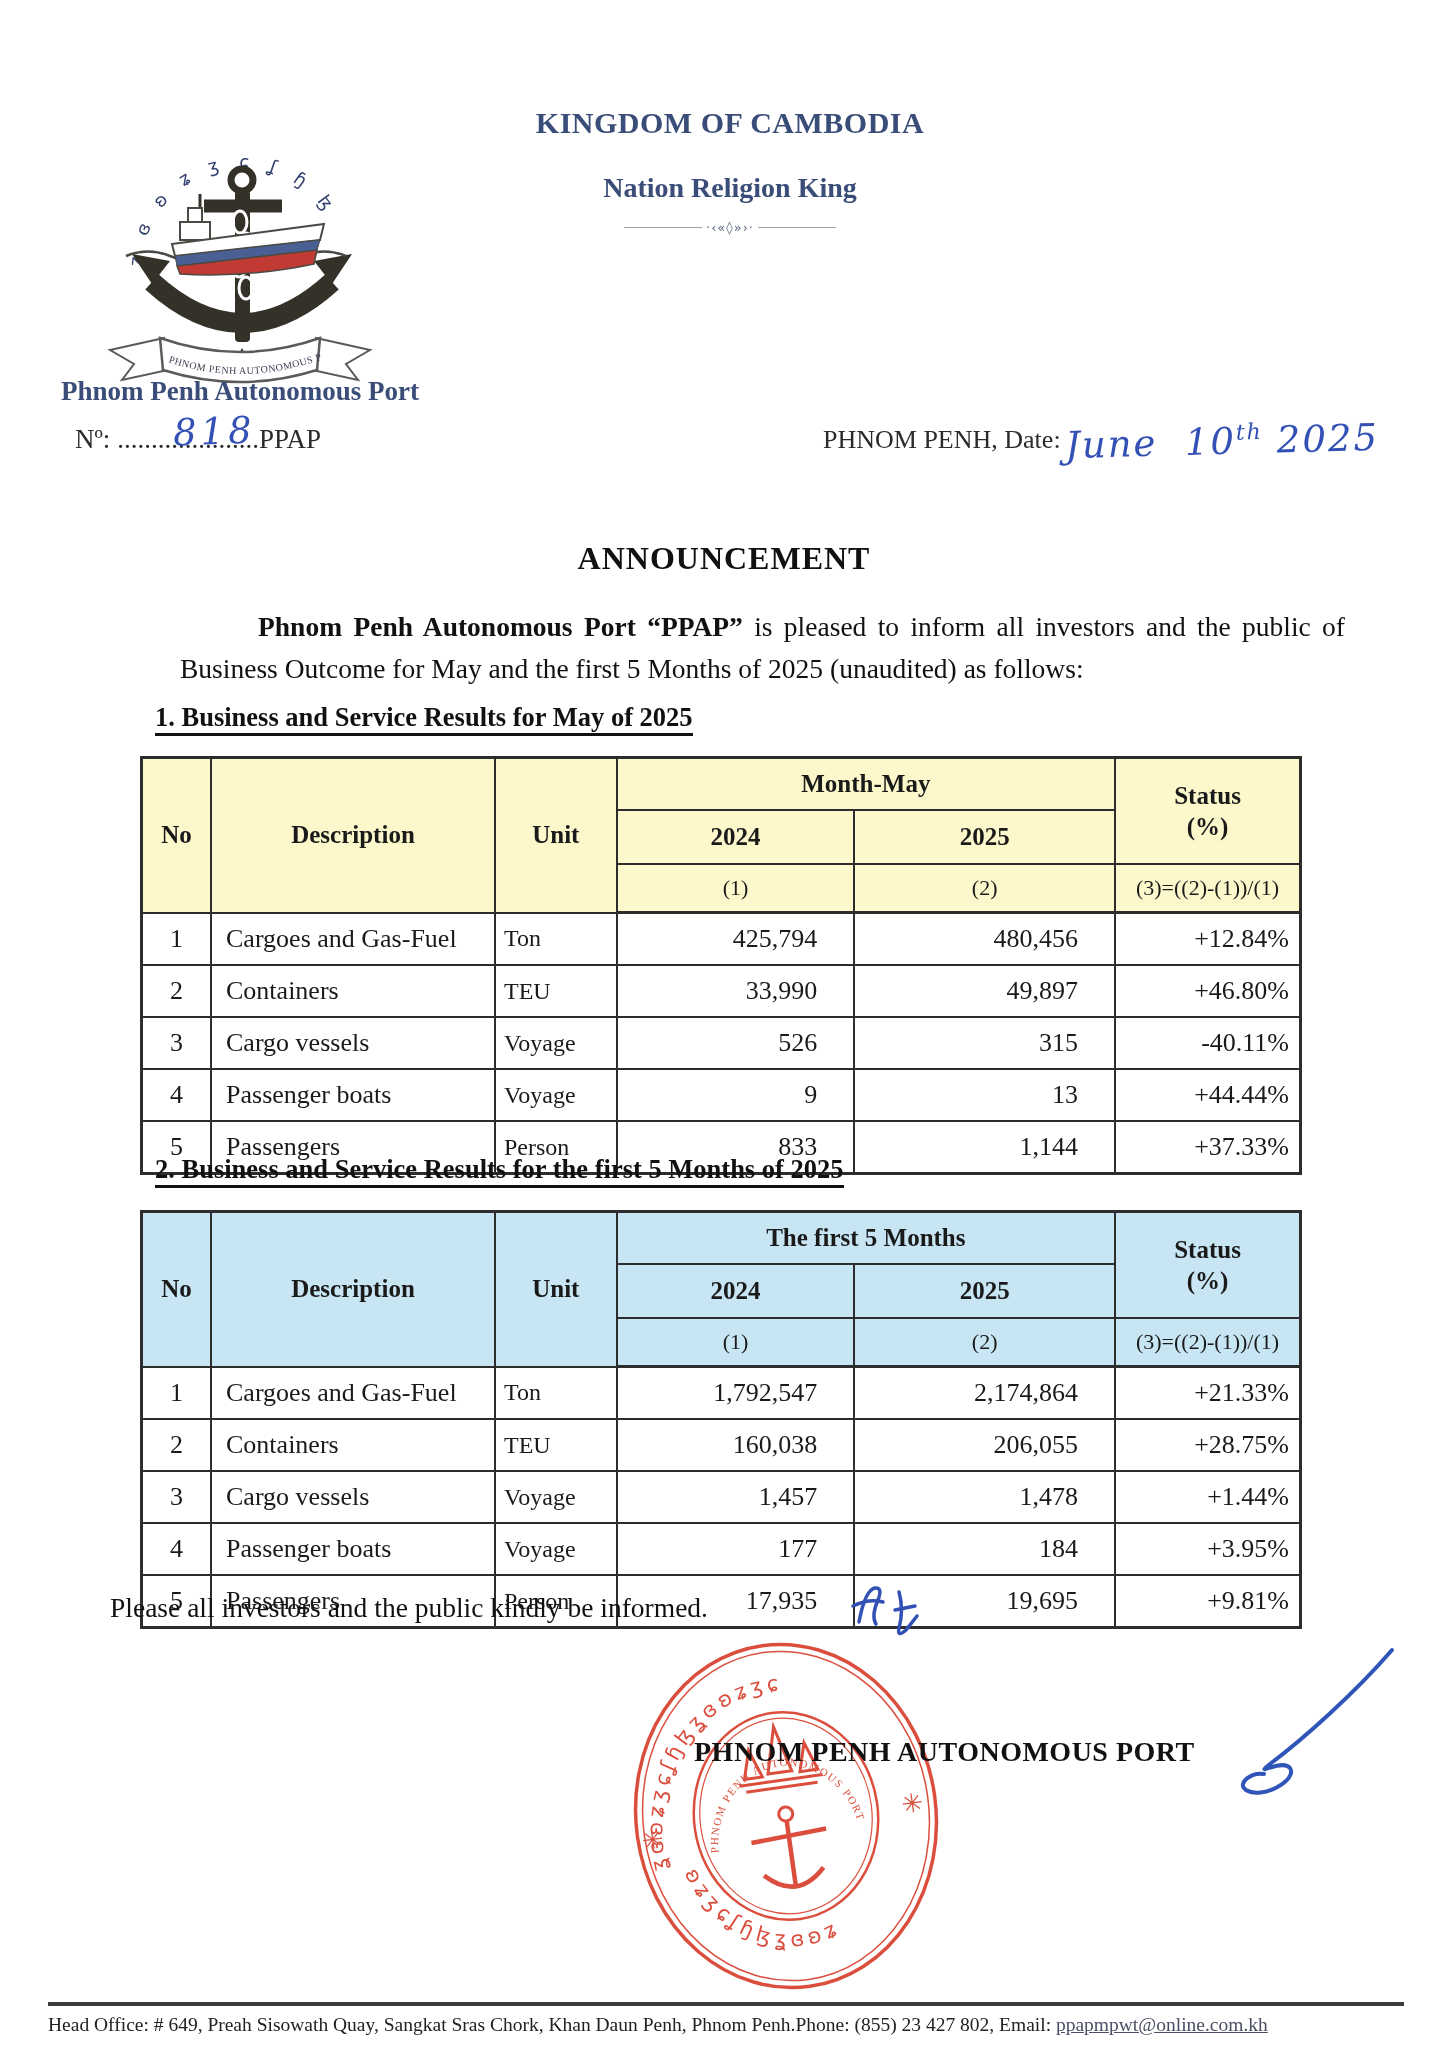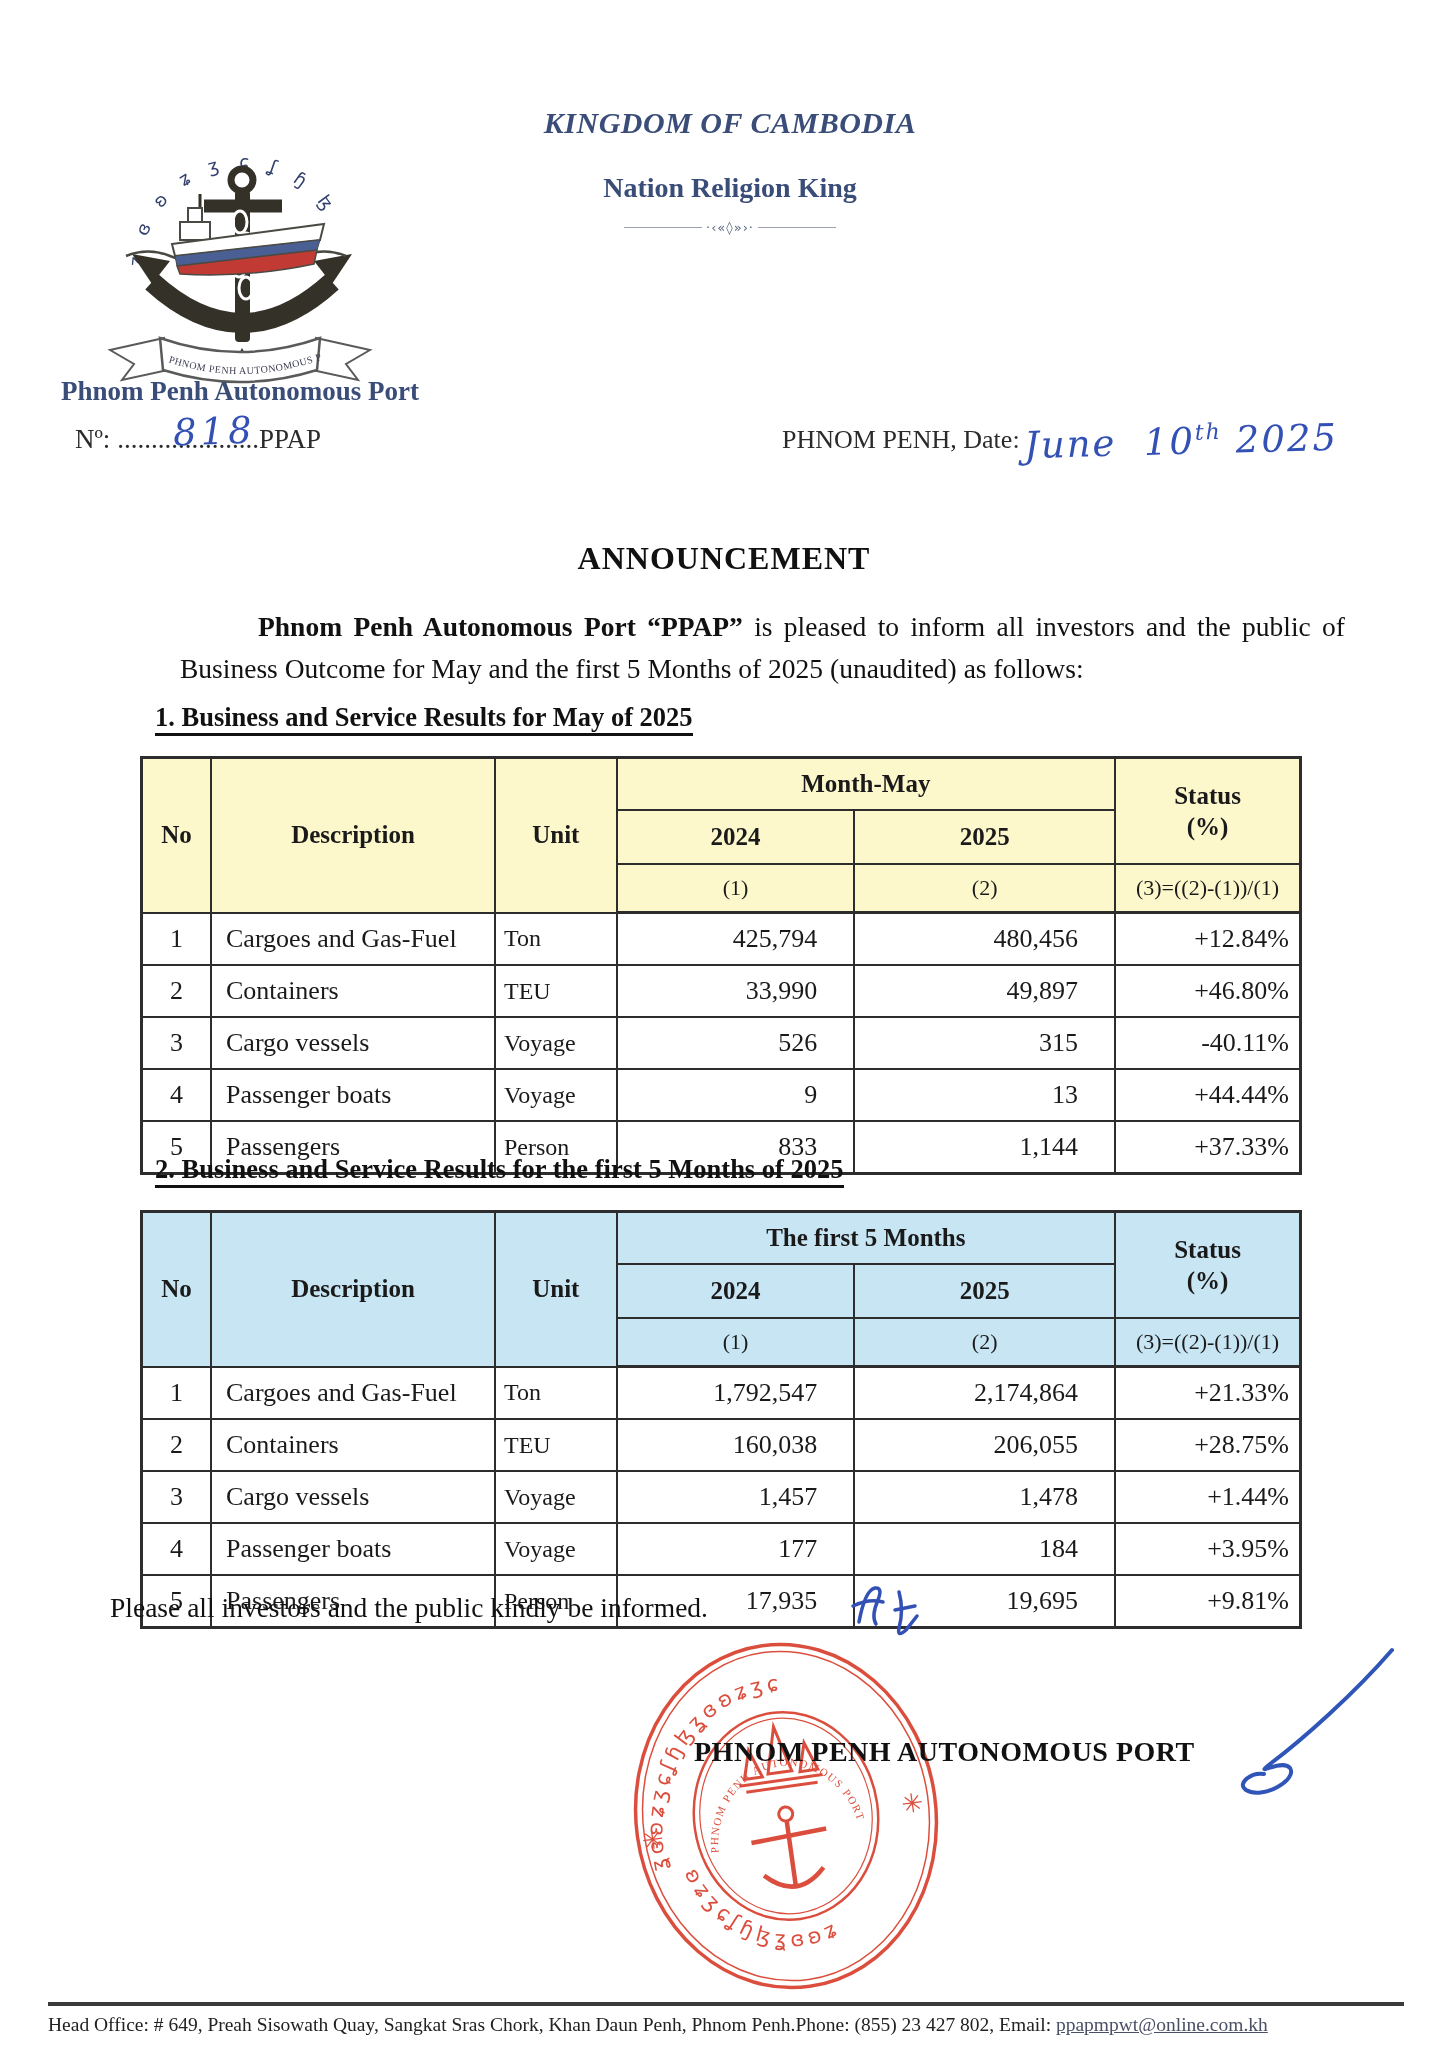--- a/index.html
+++ b/index.html
@@ -3,35 +3,35 @@
 <meta charset="utf-8">
 <style>
   html,body{margin:0;padding:0;background:#e8e8e8;}
   .page{
     position:relative;width:1448px;height:2048px;background:#ffffff;
     margin:0 auto;overflow:hidden;
     font-family:"Liberation Serif", serif;color:#1a1a1a;
   }
   
   .center-head{position:absolute;left:350px;top:106px;width:760px;text-align:center;}
-  .kingdom{font-size:30px;font-weight:bold;color:#3a4d78;letter-spacing:.5px;font-style:italic;}
+  .kingdom{font-size:30px;font-weight:bold;color:#3a4d78;letter-spacing:.5px;}
   .motto{font-size:28px;font-weight:bold;color:#3a4d78;margin-top:32px;}
   .divider{margin-top:16px;display:flex;align-items:center;justify-content:center;gap:4px;}
   .divider .rule{display:inline-block;width:78px;height:1px;background:#9aa0ad;}
   .divider .orn{font-size:13px;color:#5d6880;letter-spacing:1px;font-family:"DejaVu Sans",sans-serif;}
   .logo-wrap{position:absolute;left:88px;top:98px;width:304px;height:296px;}
   .org-name{position:absolute;left:30px;top:376px;width:420px;text-align:center;
     font-size:27px;font-weight:bold;color:#3a4d78;}
   .ref-line{position:absolute;left:75px;top:424px;font-size:27px;color:#2b2b2b;white-space:nowrap;}
   .ref-line .hw-no{
     position:absolute;left:98px;top:-14px;font-family:"DejaVu Serif",serif;font-style:italic;
     font-size:37px;color:#3350b4;letter-spacing:4px;transform:rotate(-2deg);
   }
   .date-line{position:absolute;left:782px;top:420px;white-space:nowrap;}
-  .date-label{font-size:26px;color:#2b2b2b;}
+  .date-label{font-size:26px;color:#2b2b2b;margin-left:41px;}
   .hw-date{font-family:"DejaVu Serif",serif;font-style:italic;font-size:37px;color:#3350b4;
     letter-spacing:2px;display:inline-block;transform:rotate(-1.5deg);vertical-align:-6px;}
   .hw-date sup{font-size:22px;vertical-align:14px;}
   
   .announce{position:absolute;left:0;top:540px;width:100%;text-align:center;
     font-size:32px;font-weight:bold;letter-spacing:1px;color:#111;}
   .intro{position:absolute;left:180px;top:606px;width:1165px;font-size:27.5px;line-height:42px;
     text-align:justify;text-indent:78px;color:#111;}
   
   .sec-head{position:absolute;font-size:26.5px;font-weight:bold;color:#111;}

